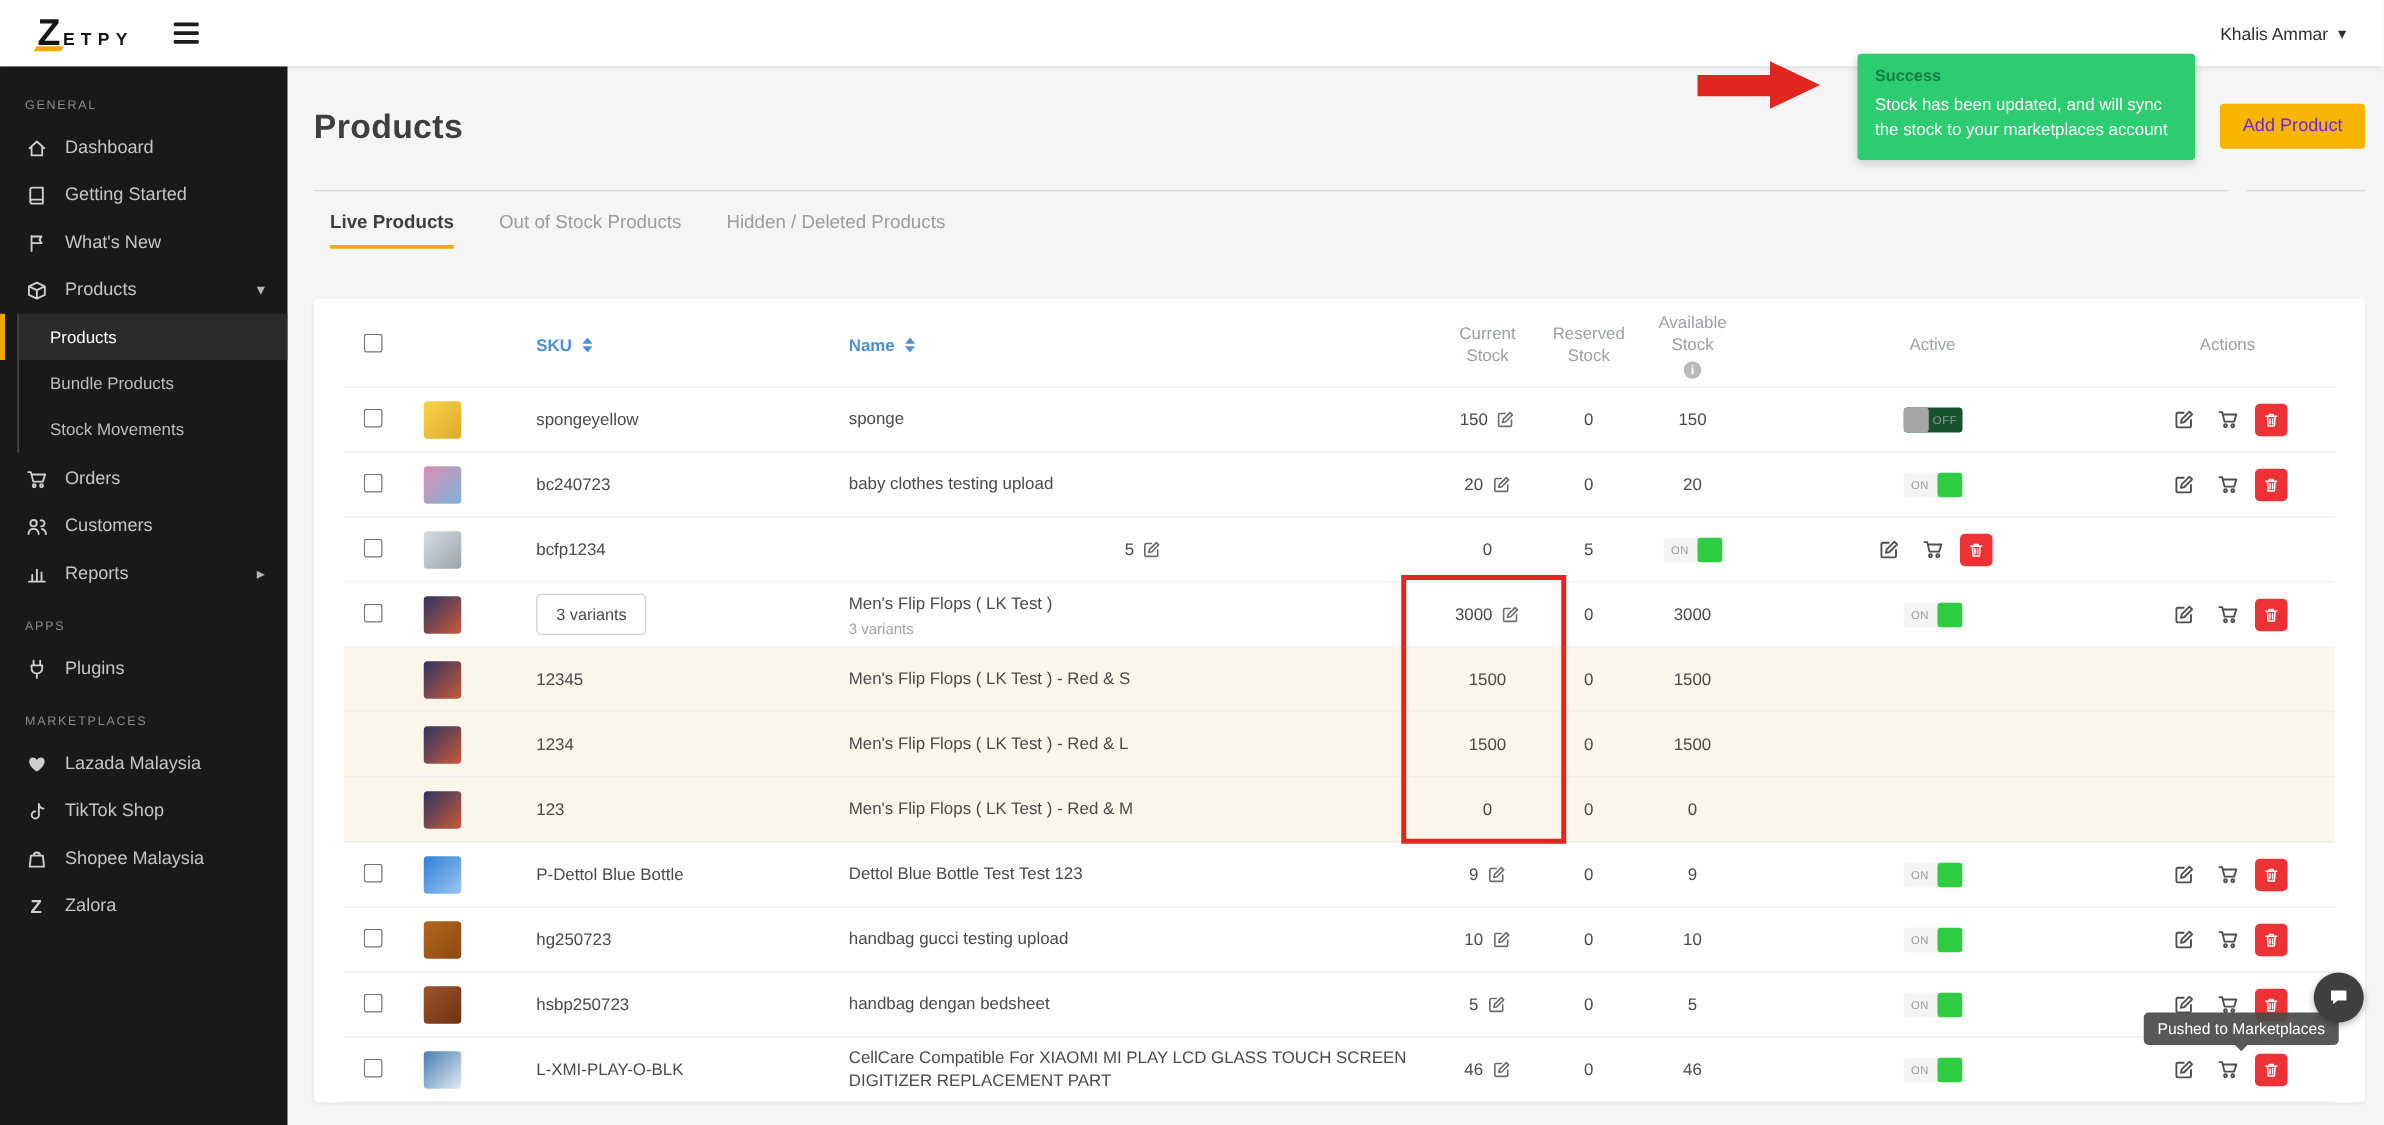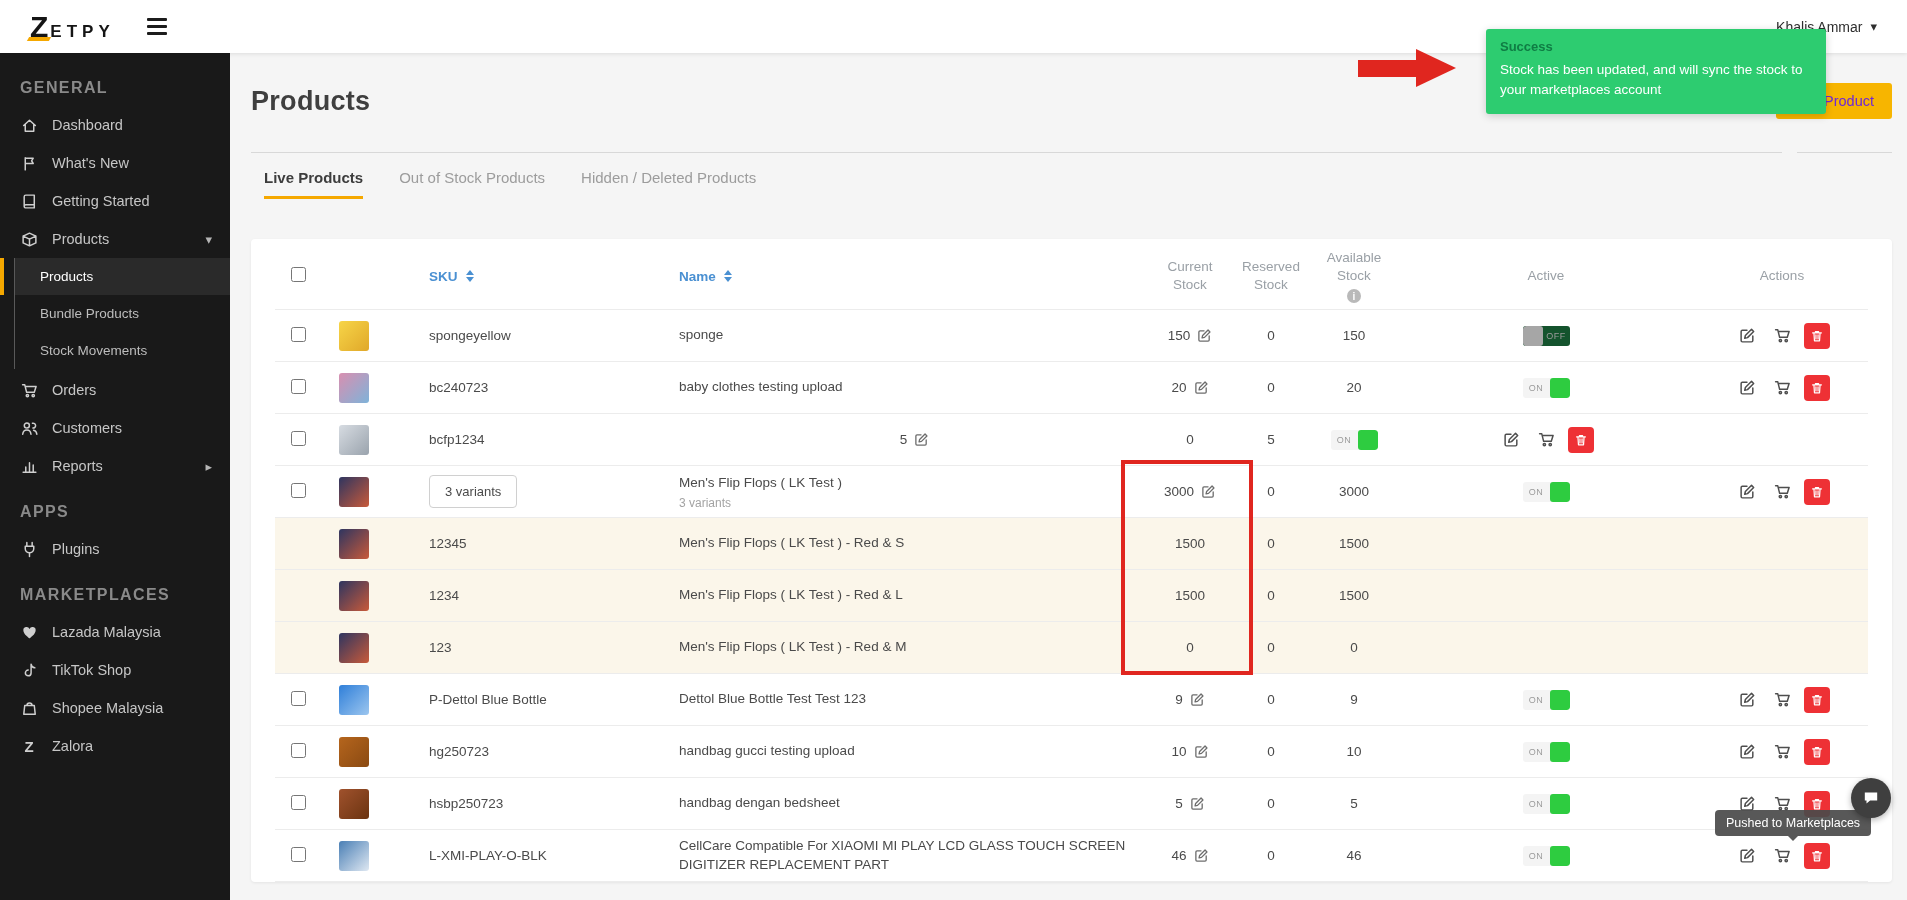--- a/index.html
+++ b/index.html
@@ -16,36 +16,36 @@
     box-shadow:0 1px 4px rgba(0,0,0,.10);
   }
   .logo{ display:flex; align-items:baseline; cursor:pointer; }
   .logo-z{
     font-size:30px; font-weight:800; color:#151515; position:relative; margin-right:2px;
   }
   .logo-z::after{
     content:""; position:absolute; left:-2px; bottom:3px; width:22px; height:4px;
     background:#f5a800; transform:skewX(-30deg);
   }
-  .logo-rest{ font-size:17px; font-weight:800; letter-spacing:5px; color:#151515; }
+  .logo-rest{ font-size:14px; font-weight:800; letter-spacing:5px; color:#151515; }
   .hamburger{ margin-left:26px; display:flex; flex-direction:column; gap:4px; cursor:pointer; padding:6px; }
   .hamburger span{ width:20px; height:3px; background:#1c1c1c; border-radius:1px; }
   .user-menu{ margin-left:auto; display:flex; align-items:center; gap:8px; font-size:14px; color:#2e2e2e; cursor:pointer; }
   .user-chev{ font-size:13px; color:#2e2e2e; }
 
   
   .shell{ display:flex; height:847px; }
 
   
   .sidebar{
     width:230px; background:#191919; flex:0 0 230px; padding-top:8px;
     overflow:hidden; position:relative; z-index:5;
   }
   .side-section-label{
-    padding:18px 20px 9px; font-size:16px; letter-spacing:1.4px; color:#8a8a8a;font-weight:bold;
+    padding:18px 20px 9px; font-size:10px; letter-spacing:1.4px; color:#8a8a8a;
   }
   .side-item{
     display:flex; align-items:center; gap:14px; padding:10px 18px 10px 20px;
     font-size:14.5px; color:#c6c6c6; cursor:pointer; white-space:nowrap;
   }
   .ic{ width:18px; height:18px; display:inline-flex; align-items:center; justify-content:center; color:#cfcfcf; flex:0 0 18px; }
   .ic svg{ width:17px; height:17px; }
   .z-letter{ font-size:15px; font-weight:700; color:#cfcfcf; font-style:normal; }
   .side-chev{ margin-left:auto; color:#b5b5b5; font-size:13px; }
   .submenu{ margin:0 0 2px 14px; border-left:1px solid rgba(255,255,255,.28); }
@@ -132,21 +132,21 @@
   .act{
     width:26px; height:26px; border:none; background:transparent; padding:0;
     display:inline-flex; align-items:center; justify-content:center; color:#4e4e4e; cursor:pointer;
   }
   .act svg{ width:17px; height:17px; }
   .act.del{ background:#ee3135; border-radius:4px; color:#fff; }
   .act.del svg{ width:14px; height:14px; }
 
   
   .toast{
-    position:absolute; left:1486px; top:29px; width:340px; min-height:85px;
+    position:absolute; left:1486px; top:43px; width:270px; min-height:85px;
     background:#2dcc70; border-radius:3px; padding:10px 14px; z-index:50;
     box-shadow:0 2px 8px rgba(0,0,0,.18);
   }
   .toast-title{ font-size:13px; font-weight:700; color:#0f7d44; margin-bottom:6px; }
   .toast-msg{ font-size:13.5px; color:#fff; line-height:1.45; }
 
   
   .annot-arrow{ position:absolute; left:1358px; top:49px; width:98px; height:39px; z-index:55; pointer-events:none; }
   .annot-arrow .shaft{ position:absolute; left:0; top:11px; width:58px; height:17px; background:#e0261f; }
   .annot-arrow .head{
@@ -204,33 +204,33 @@
           <svg viewBox="0 0 16 16" fill="none" stroke="currentColor" stroke-width="1.4" stroke-linecap="round" stroke-linejoin="round">
             <path d="M2.5 8 8 3l5.5 5M4 7v6.5h8V7"></path>
           </svg>
         </span>
          <span>Dashboard</span>
 
        </div>
       <div class="side-item">
          <span class="ic">
           <svg viewBox="0 0 16 16" fill="none" stroke="currentColor" stroke-width="1.4" stroke-linecap="round" stroke-linejoin="round">
+            <path d="M4.5 2h8v12h-8A1.5 1.5 0 0 1 3 12.5v-9A1.5 1.5 0 0 1 4.5 2zM3 12.5A1.5 1.5 0 0 1 4.5 11h8"></path>
+          </svg>
+        </span>
+         <span>Getting Started</span>
+
+       </div>
+      <div class="side-item">
+         <span class="ic">
+          <svg viewBox="0 0 16 16" fill="none" stroke="currentColor" stroke-width="1.4" stroke-linecap="round" stroke-linejoin="round">
             <path d="M4 14V2.5M4 3h7.5L10 5.5 11.5 8H4"></path>
           </svg>
         </span>
          <span>What's New</span>
-
-       </div>
-      <div class="side-item">
-         <span class="ic">
-          <svg viewBox="0 0 16 16" fill="none" stroke="currentColor" stroke-width="1.4" stroke-linecap="round" stroke-linejoin="round">
-            <path d="M4.5 2h8v12h-8A1.5 1.5 0 0 1 3 12.5v-9A1.5 1.5 0 0 1 4.5 2zM3 12.5A1.5 1.5 0 0 1 4.5 11h8"></path>
-          </svg>
-        </span>
-         <span>Getting Started</span>
 
        </div>
       <div class="side-item">
          <span class="ic">
           <svg viewBox="0 0 16 16" fill="none" stroke="currentColor" stroke-width="1.4" stroke-linecap="round" stroke-linejoin="round">
             <path d="M8 2 14 4.8 8 7.6 2 4.8zM2 4.8v6.4L8 14l6-2.8V4.8M8 7.6V14"></path>
           </svg>
         </span>
          <span>Products</span>
          <span class="side-chev">▾</span>

